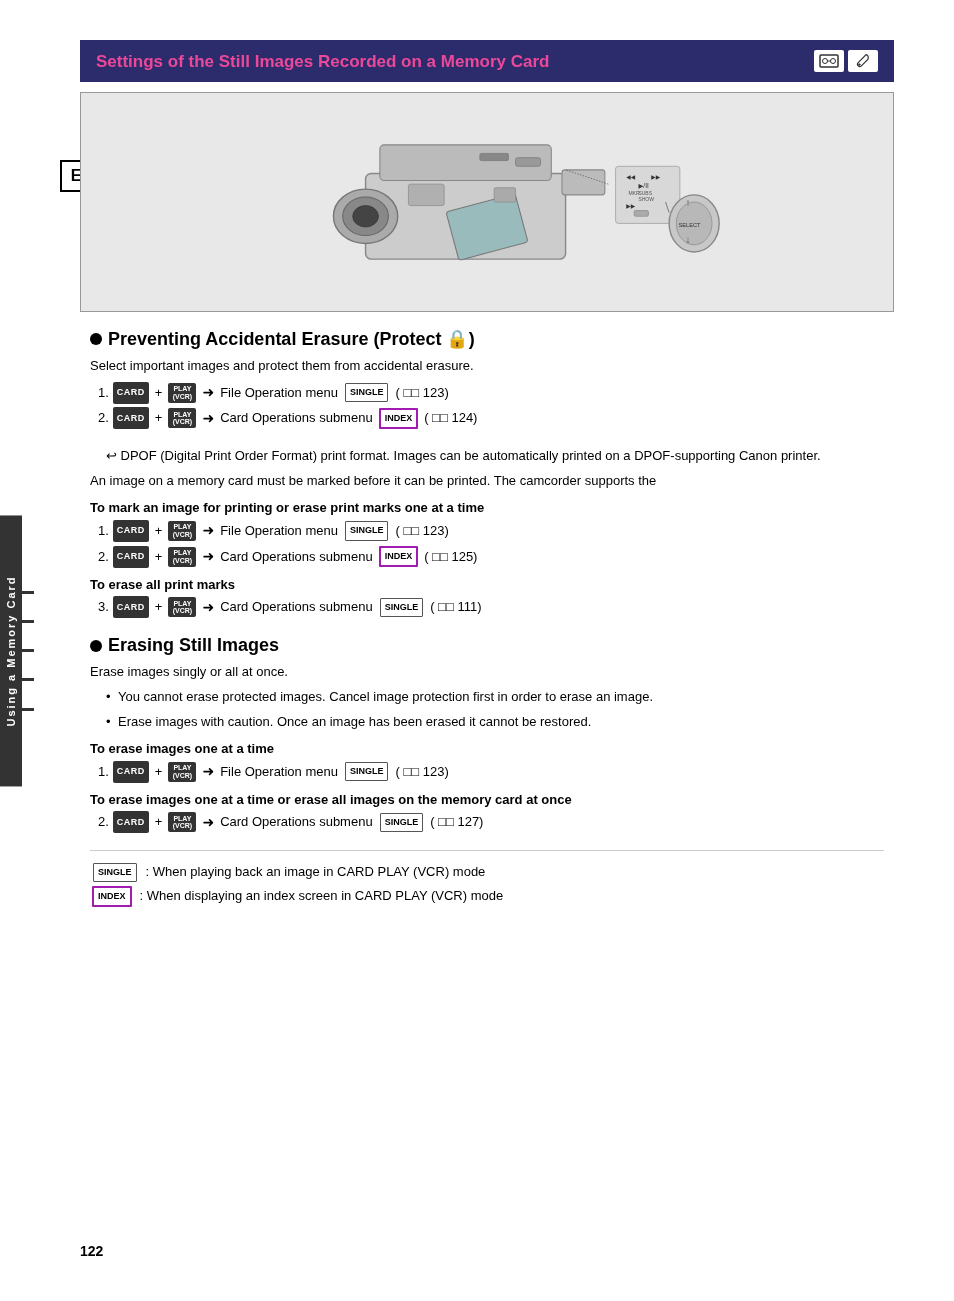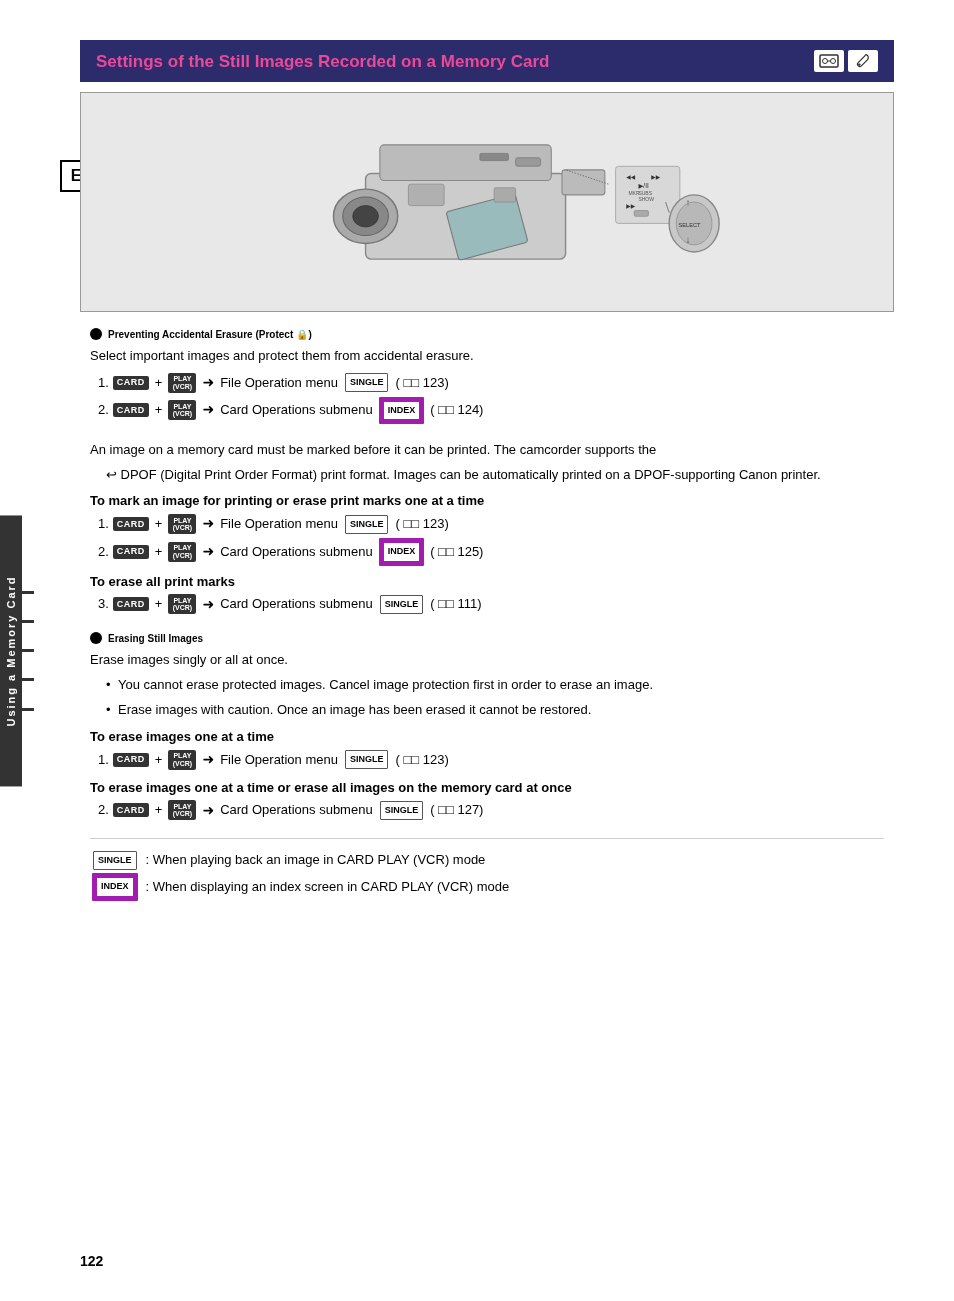--- a/index.html
+++ b/index.html
@@ -133,21 +133,21 @@
       padding: 0 10px;
     }
 
     .intro-text {
       font-size: 13px;
       line-height: 1.6;
       margin-bottom: 16px;
     }
 
     .section-title {
-      font-size: 10px;
+      font-size: 18px;
       font-weight: bold;
       margin-bottom: 6px;
       display: flex;
       align-items: center;
       gap: 6px;
     }
     .bullet-circle {
       width: 12px;
       height: 12px;
       background: #000;
@@ -208,21 +208,21 @@
       align-items: center;
       justify-content: center;
       background: #333;
       color: #fff;
       font-size: 9px;
       font-weight: bold;
       padding: 2px 4px;
       border-radius: 2px;
       letter-spacing: 0.5px;
       min-width: 28px;
-      height: 14px;
+      height: 22px;
     }
 
     .btn-play-vcr {
       display: inline-flex;
       flex-direction: column;
       align-items: center;
       justify-content: center;
       background: #333;
       color: #fff;
       font-size: 7px;
@@ -257,34 +257,34 @@
       border-radius: 1px;
       background: #fff;
       color: #000;
       font-weight: bold;
     }
 
     .badge-index {
       display: inline-flex;
       align-items: center;
       justify-content: center;
-      border: 5px solid #a21caf;
+      border: 2px solid #a21caf;
       font-size: 9px;
       padding: 1px 4px;
       margin: 0 2px;
       border-radius: 1px;
       background: #fff;
       color: #000;
       font-weight: bold;
     }
 
     
     .page-number {
       position: absolute;
-      bottom: 32px;
+      bottom: 42px;
       left: 80px;
       font-size: 14px;
       font-weight: bold;
     }
 
     .bottom-notes {
       margin-top: 8px;
       font-size: 13px;
       line-height: 1.7;
     }
@@ -418,22 +418,22 @@
             <span>(VCR)</span>
           </span>
         <span class="arrow-right">➜</span>
         <span>Card Operations submenu</span>
         <span class="badge-index">INDEX</span>
         <span>( □□ 124)</span>
       </div>
     </div>
 
     <div class="section-block">
+      <p class="section-body" style="margin-left:16px;">↩ DPOF (Digital Print Order Format) print format. Images can be automatically printed on a DPOF-supporting Canon printer.</p>
       <p class="section-body">An image on a memory card must be marked before it can be printed. The camcorder supports the</p>
-      <p class="section-body" style="margin-left:16px;">↩ DPOF (Digital Print Order Format) print format. Images can be automatically printed on a DPOF-supporting Canon printer.</p>
 
       <p class="sub-heading">To mark an image for printing or erase print marks one at a time</p>
 
       <div class="numbered-step">
         <span class="step-num">1.</span>
         <span class="btn-card">CARD</span>
         <span class="plus-sign">+</span>
         <span class="btn-play-vcr">
             <span>PLAY</span>
             <span>(VCR)</span>

